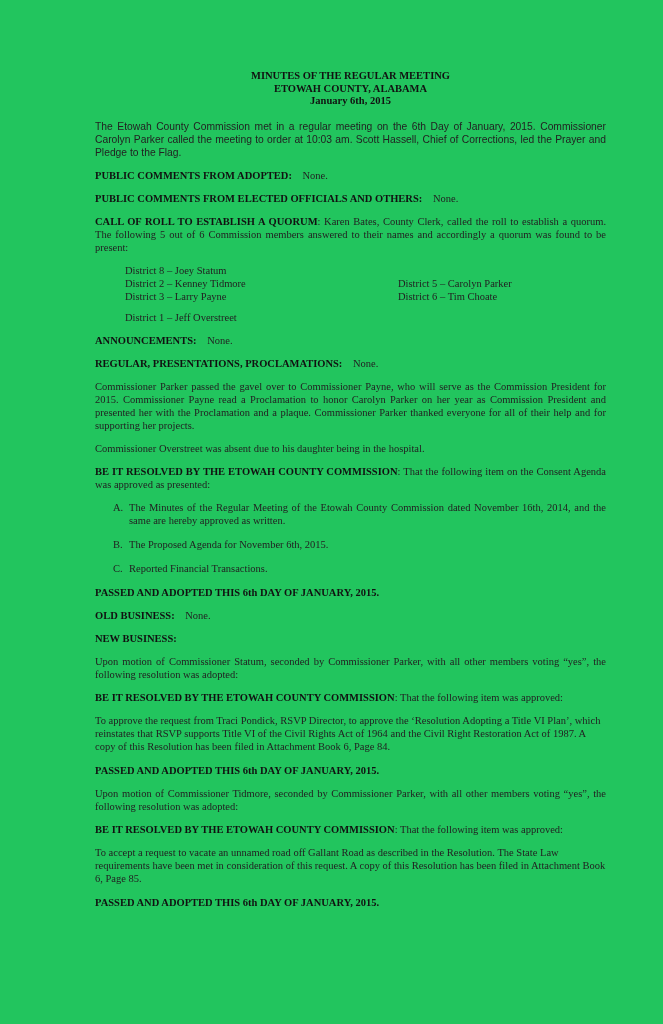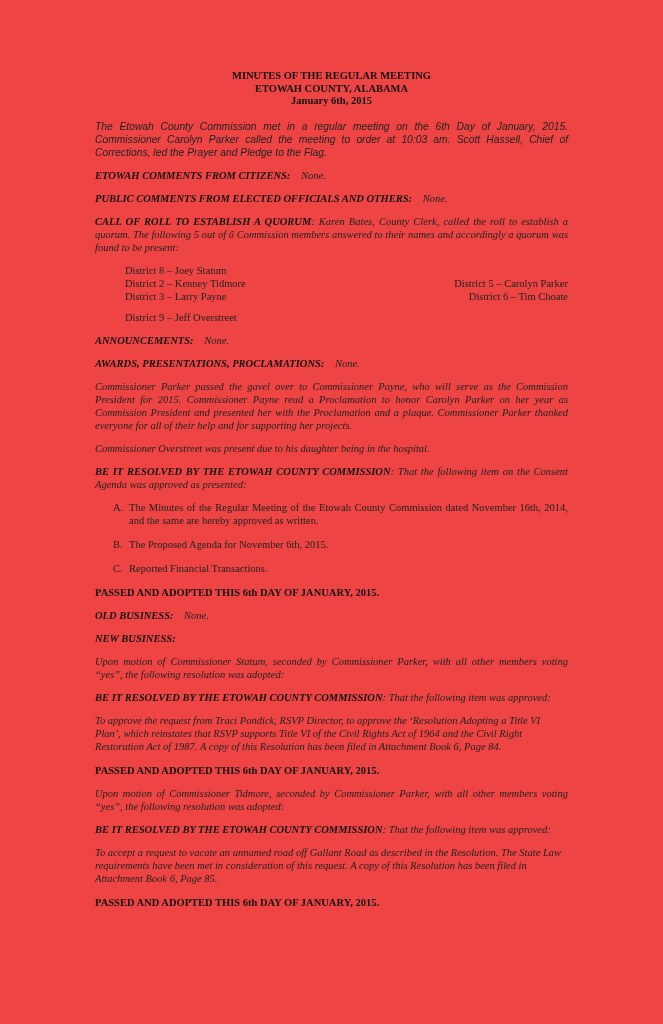--- a/index.html
+++ b/index.html
@@ -4,40 +4,39 @@
 <style>
   html, body {
     margin: 0;
     padding: 0;
     background: #ffffff;
   }
   .page {
     position: relative;
     width: 663px;
     height: 1024px;
-    background: #ef4444;
+    background: #22c55e;
     box-sizing: border-box;
-    padding: 70px 95px 0 95px;
+    padding: 70px 57px 0 95px;
     overflow: hidden;
     font-family: "Liberation Serif", serif;
     font-size: 10.5px;
     line-height: 13px;
     color: #222222;
   }
   .doc-title {
     text-align: center;
     font-weight: bold;
     color: #111111;
     line-height: 12.5px;
     margin-bottom: 12px;
   }
   p.block {
     margin: 0 0 10px 0;
     text-align: justify;
-    font-style: italic;
   }
   p.left-align {
     text-align: left;
   }
   .sans {
     font-family: "Liberation Sans", sans-serif;
     font-size: 10.3px;
   }
   .lbl {
     font-weight: bold;
@@ -56,21 +55,20 @@
   }
   .roll-row {
     display: flex;
   }
   .roll-left {
     width: 273px;
     flex: none;
   }
   .roll-right {
     flex: 1;
-    text-align: right;
   }
   .roll-d4 {
     margin-top: 8px;
   }
   .item {
     display: flex;
     margin: 0 0 11px 18px;
   }
   .item .letter {
     width: 16px;
@@ -88,21 +86,21 @@
 
   <div class="doc-title">
     <div>MINUTES OF THE REGULAR MEETING</div>
     <div>ETOWAH COUNTY, ALABAMA</div>
     <div>January 6th, 2015</div>
   </div>
 
   <p class="block sans">The Etowah County Commission met in a regular meeting on the 6th Day of January, 2015. Commissioner Carolyn Parker called the meeting to order at 10:03 am.  Scott Hassell, Chief of Corrections, led the Prayer and Pledge to the Flag.</p>
 
   <p class="block">
-    <span class="lbl">ETOWAH COMMENTS FROM CITIZENS:</span>
+    <span class="lbl">PUBLIC COMMENTS FROM ADOPTED:</span>
     <span class="val">None.</span>
   </p>
 
   <p class="block">
     <span class="lbl">PUBLIC COMMENTS FROM ELECTED OFFICIALS AND OTHERS:</span>
     <span class="val">None.</span>
   </p>
 
   <p class="block">
     <span class="lbl">CALL OF ROLL TO ESTABLISH A QUORUM</span><span>:  Karen Bates, County Clerk, called the roll to establish a quorum. The following 5 out of 6 Commission members answered to their names and accordingly a quorum was found to be present:</span>
@@ -115,37 +113,37 @@
     </div>
     <div class="roll-row">
       <span class="roll-left">District 2 – Kenney Tidmore</span>
       <span class="roll-right">District 5 – Carolyn Parker</span>
     </div>
     <div class="roll-row">
       <span class="roll-left">District 3 – Larry Payne</span>
       <span class="roll-right">District 6 – Tim Choate</span>
     </div>
     <div class="roll-row roll-d4">
-      <span class="roll-left">District 9 – Jeff Overstreet</span>
+      <span class="roll-left">District 1 – Jeff Overstreet</span>
     </div>
   </div>
 
   <p class="block">
     <span class="lbl">ANNOUNCEMENTS:</span>
     <span class="val">None.</span>
   </p>
 
   <p class="block">
-    <span class="lbl">AWARDS, PRESENTATIONS, PROCLAMATIONS:</span>
+    <span class="lbl">REGULAR, PRESENTATIONS, PROCLAMATIONS:</span>
     <span class="val">None.</span>
   </p>
 
   <p class="block">Commissioner Parker passed the gavel over to Commissioner Payne, who will serve as the Commission President for 2015.   Commissioner Payne read a Proclamation to honor Carolyn Parker on her year as Commission President and presented her with the Proclamation and a plaque.  Commissioner Parker thanked everyone for all of their help and for supporting her projects.</p>
 
-  <p class="block left-align">Commissioner Overstreet was present due to his daughter being in the hospital.</p>
+  <p class="block left-align">Commissioner Overstreet was absent due to his daughter being in the hospital.</p>
 
 
   <p class="block">
     <span class="lbl">BE IT RESOLVED BY THE ETOWAH COUNTY COMMISSION</span><span>: That the following item on the Consent Agenda was approved as presented:</span>
   </p>
 
   <div class="item">
     <span class="letter">A.</span>
     <span class="text">The Minutes of the Regular Meeting of the Etowah County Commission dated November 16th, 2014, and the same are hereby approved as written.</span>
   </div>

